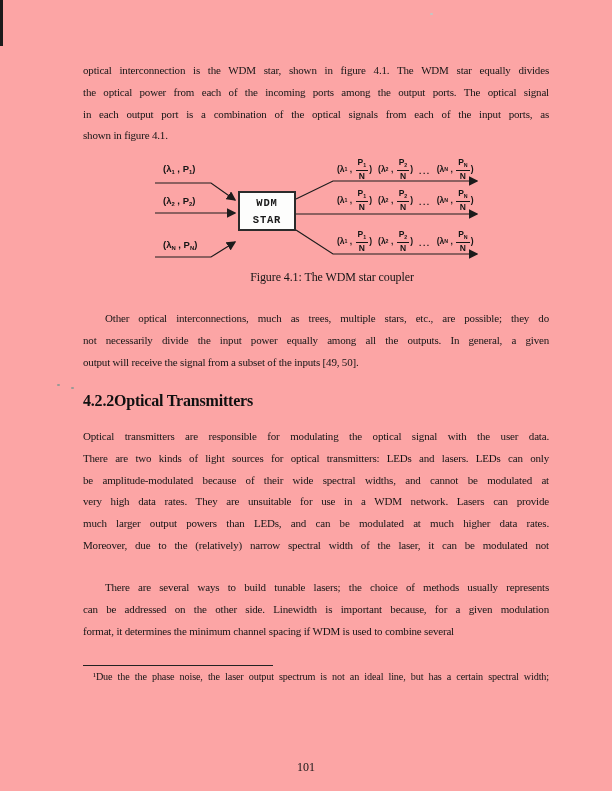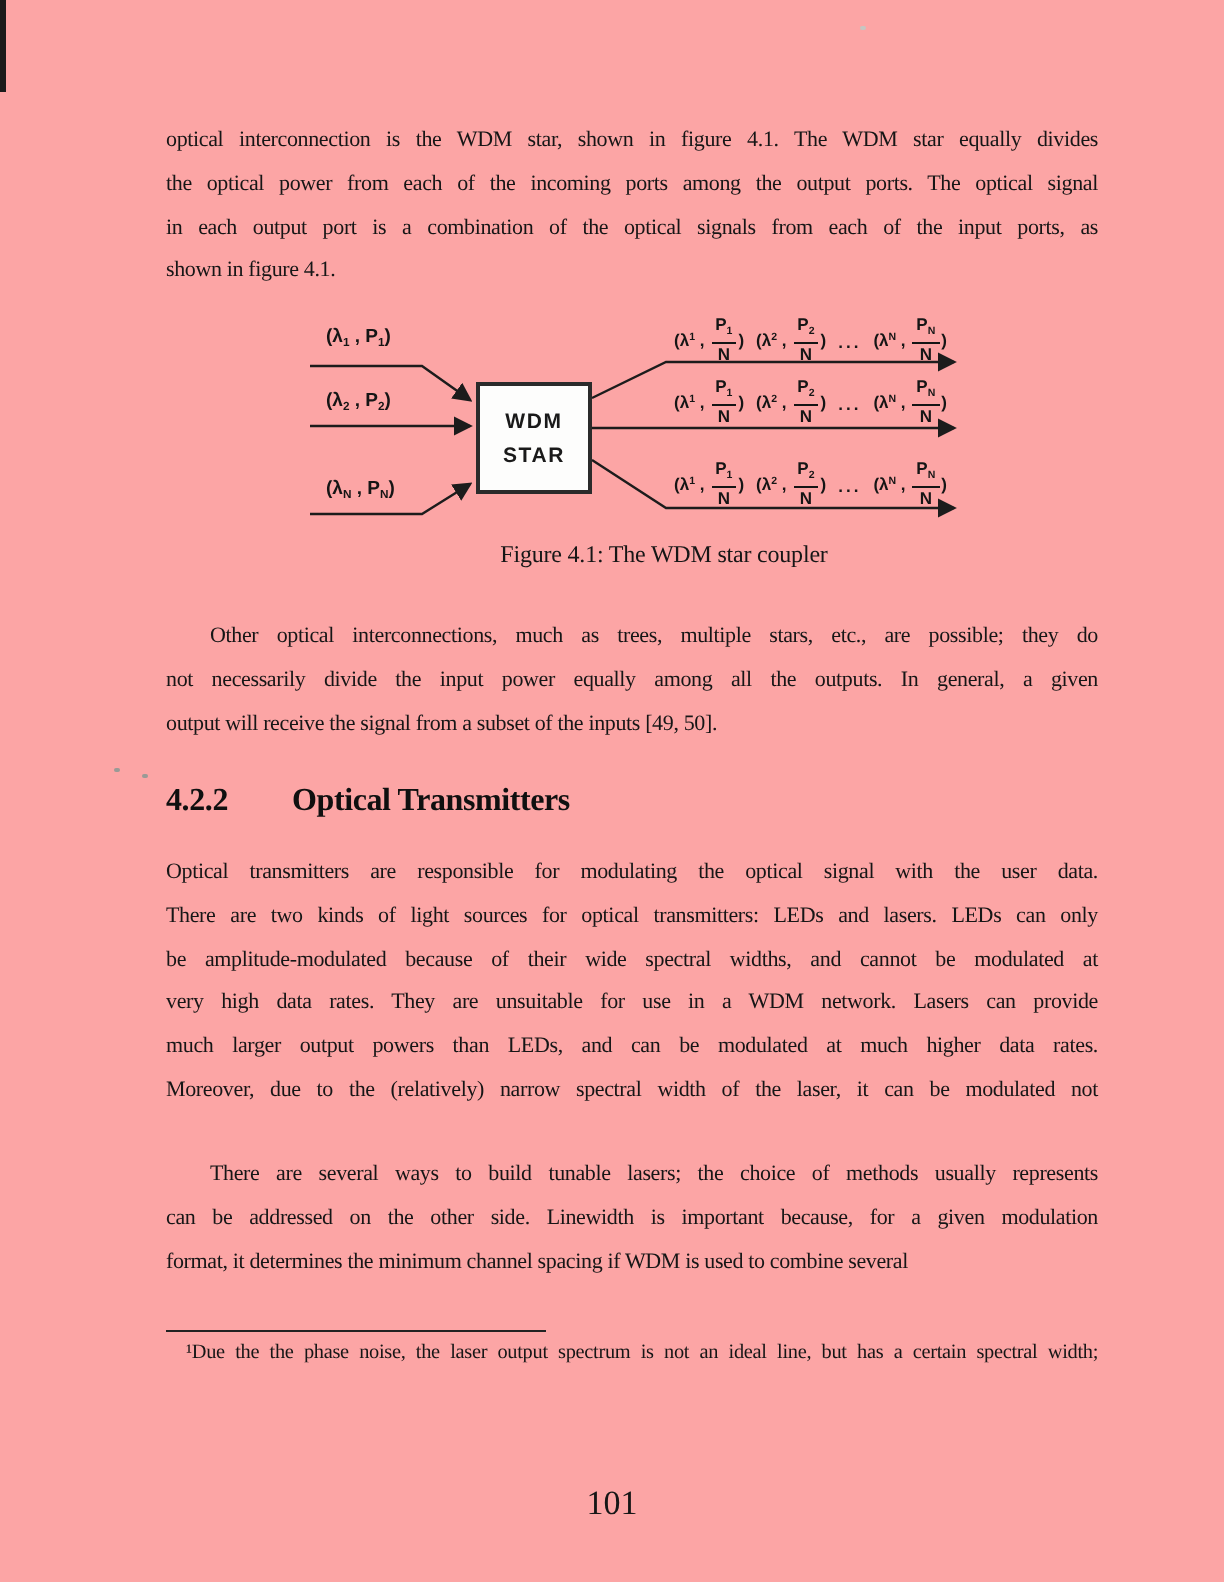--- a/index.html
+++ b/index.html
@@ -16,21 +16,21 @@
   .speck.s2{left:71px;top:387px;}
   .speck.s3{left:430px;top:13px;background:#c6c6c2;}
 
   
   .para{position:absolute;left:83px;width:466px;font-size:11px;line-height:21.8px;letter-spacing:-0.18px;}
   .line{text-align:justify;text-align-last:justify;}
   .line.last{text-align-last:left;}
   .line.indent{padding-left:22px;}
 
   .heading{position:absolute;left:83px;top:392px;font-weight:bold;font-size:16px;letter-spacing:-0.2px;color:#101010;}
-  .heading .num{display:inline-block;margin-right:32px;}
+  .heading .num{display:inline-block;margin-right:0;}
 
   .caption{position:absolute;left:99px;width:466px;top:270px;text-align:center;font-size:12px;letter-spacing:-0.1px;}
 
   
   .figure{position:absolute;left:0;top:157px;width:612px;height:112px;}
   .figure svg{position:absolute;left:0;top:0;}
   .in-label{position:absolute;font-family:"Liberation Sans","DejaVu Sans",sans-serif;font-size:9.5px;color:#151515;white-space:pre;font-weight:600;}
   .in-label.i1{left:163px;top:6px;}
   .in-label.i2{left:163px;top:38px;}
   .in-label.i3{left:163px;top:82px;}
@@ -38,34 +38,34 @@
   .out-label.o1{top:1px;}
   .out-label.o2{top:32px;}
   .out-label.o3{top:73px;}
   .term{white-space:pre;display:inline-flex;align-items:center;}
   .term sub,.in-label sub{font-size:0.62em;vertical-align:-0.35em;line-height:1;}
   .frac{display:inline-block;vertical-align:middle;text-align:center;line-height:1;margin:0 1px;}
   .fnum{display:block;border-bottom:1px solid #151515;padding:0 2px 1.5px;}
   .fden{display:block;padding-top:1.5px;}
   .ell{letter-spacing:1.5px;padding-top:3px;}
   .wdm-box{
-    position:absolute;left:238px;top:34px;width:58px;height:56px;box-sizing:border-box;
+    position:absolute;left:238px;top:34px;width:58px;height:40px;box-sizing:border-box;
     border:2px solid #2b2b2b;background:#fdfdfc;
     display:flex;flex-direction:column;align-items:center;justify-content:center;gap:5px;
-    font-family:Liberation Sans, sans-serif;font-weight:bold;font-size:10.5px;
+    font-family:Liberation Mono, monospace;font-weight:bold;font-size:10.5px;
     letter-spacing:0.8px;color:#1a1a1a;
   }
 
   
   .fn-rule{position:absolute;left:83px;top:665px;width:190px;height:0;border-top:1.3px solid #222;}
   .footnote{position:absolute;left:83px;width:466px;top:668px;font-size:10.2px;line-height:18.6px;letter-spacing:-0.15px;}
   .fn-line.fn1{text-align:justify;text-align-last:justify;padding-left:10px;}
   .fn-line .b{font-weight:bold;}
 
-  .pageno{position:absolute;left:0;top:742px;width:612px;text-align:center;font-size:17px;}
+  .pageno{position:absolute;left:0;top:760px;width:612px;text-align:center;font-size:12px;}
 </style>
 </head>
 <body>
 
 <div class="page">
 
   <div class="edge-artifact"></div>
   <div class="speck s1"></div>
   <div class="speck s2"></div>
   <div class="speck s3"></div>

